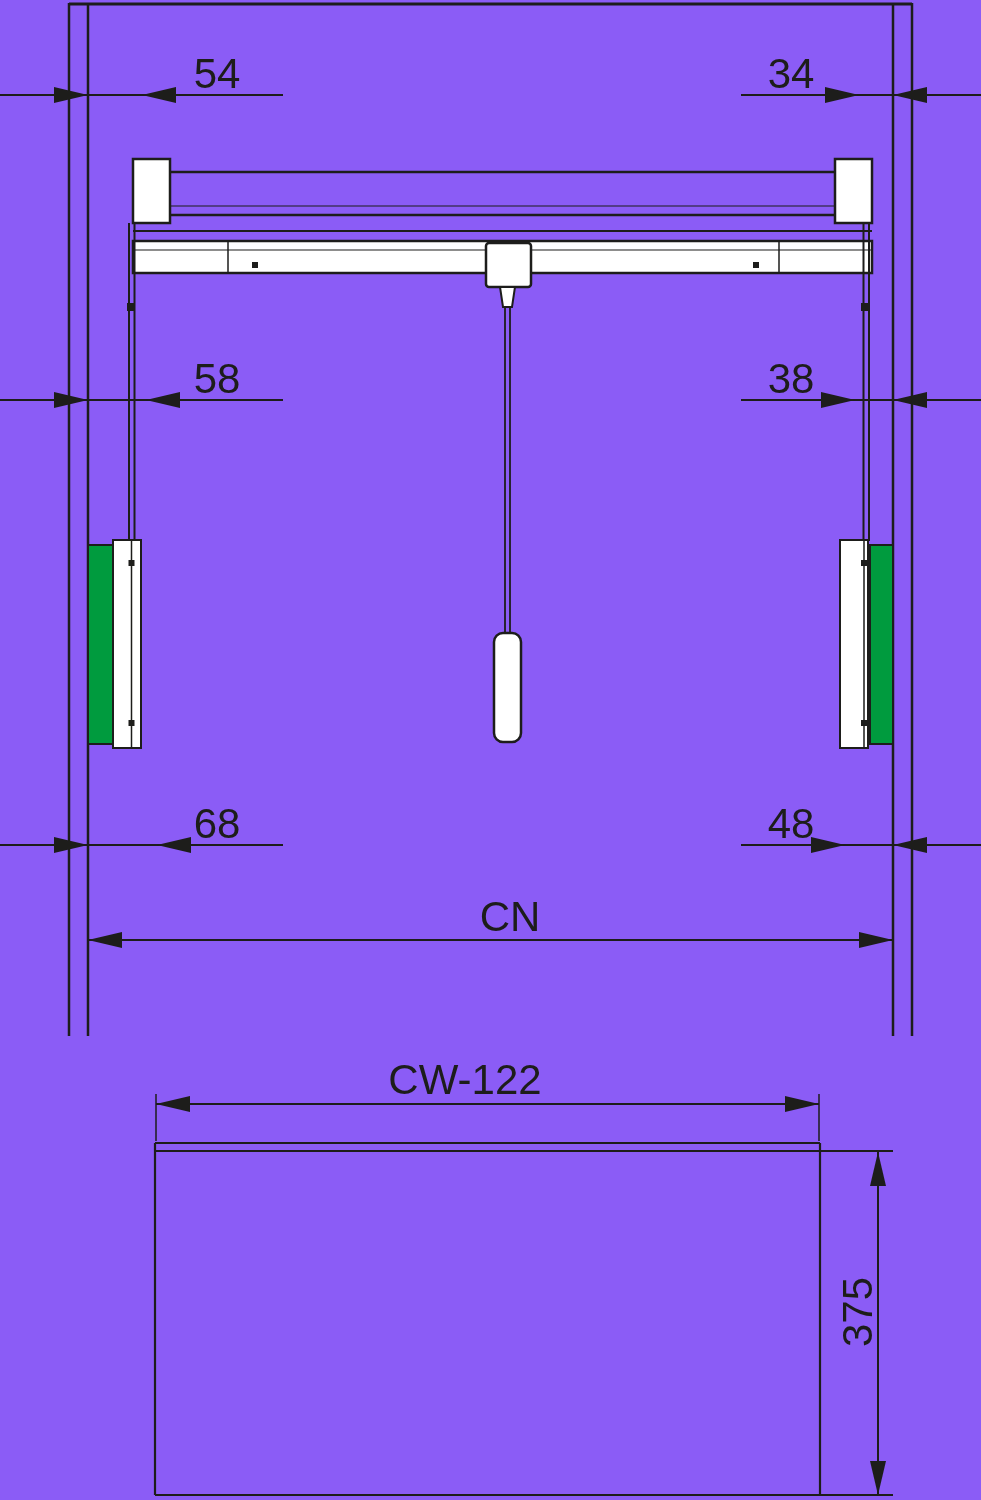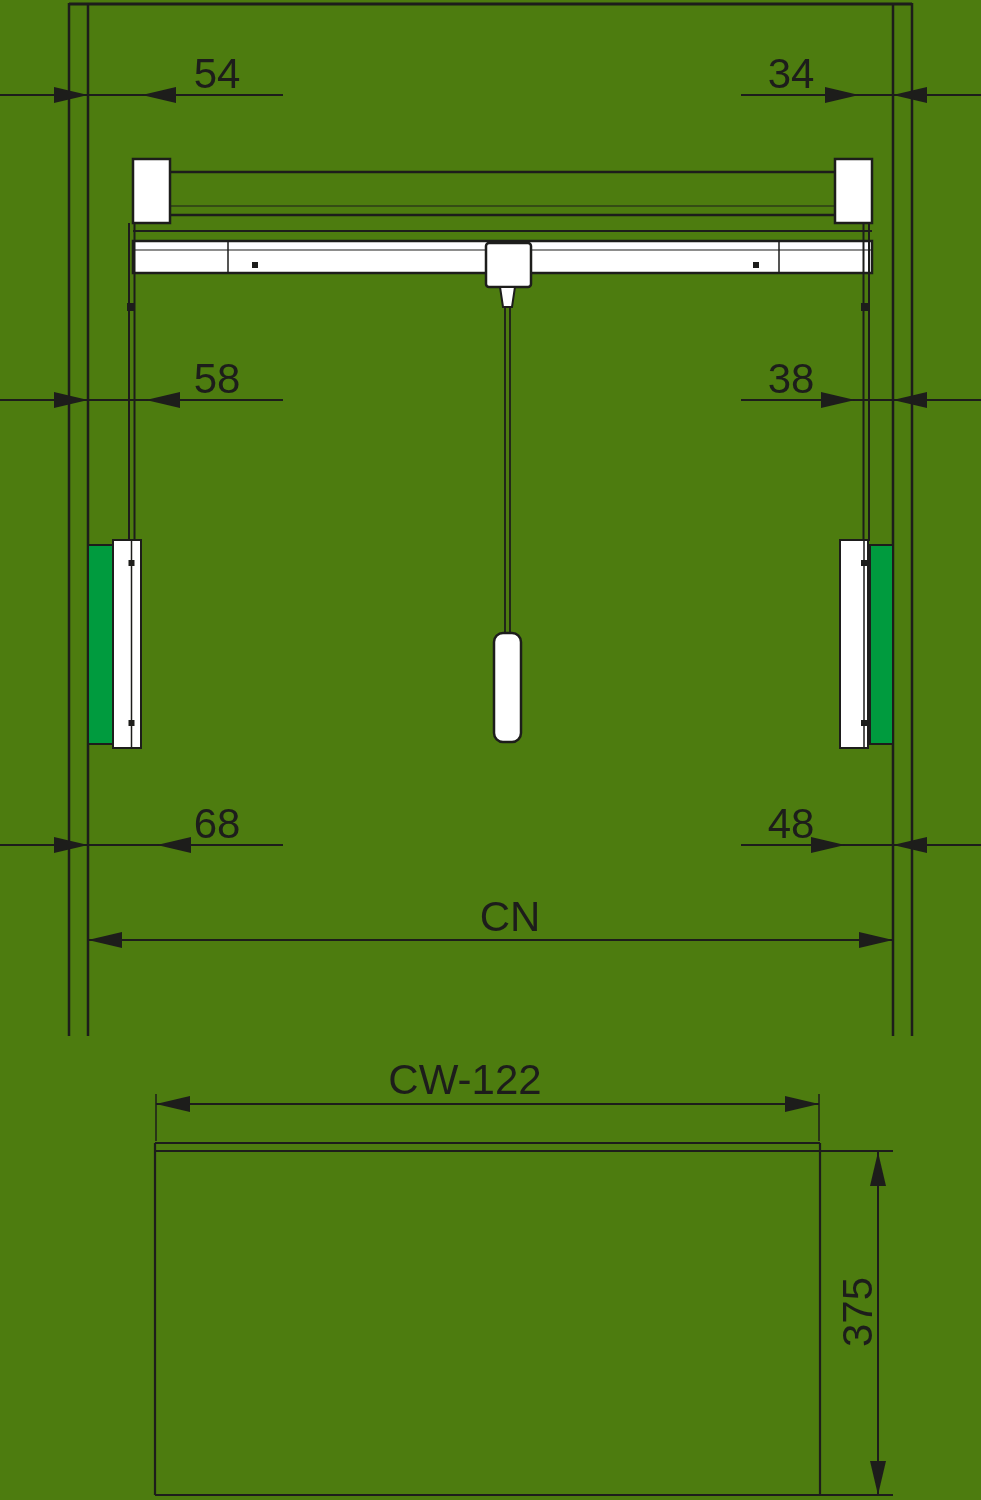--- a/index.html
+++ b/index.html
@@ -1,16 +1,16 @@
 <!DOCTYPE html>
 <html><head>
 <meta charset="utf-8">
 <style>
   html,body{margin:0;padding:0;background:#ffffff;}
-  .page{position:relative;width:981px;height:1500px;background:#4d7c0f;overflow:hidden;}
+  .page{position:relative;width:981px;height:1500px;background:#8b5cf6;overflow:hidden;}
   svg{display:block;}
   .dim{font-family:"Liberation Sans","DejaVu Sans",sans-serif;font-size:42px;}
 </style>
 </head>
 <body>
 
 <div class="page">
 <svg width="981" height="1500" viewBox="0 0 981 1500">
   <g stroke="#1d1d1b" fill="none">
 

